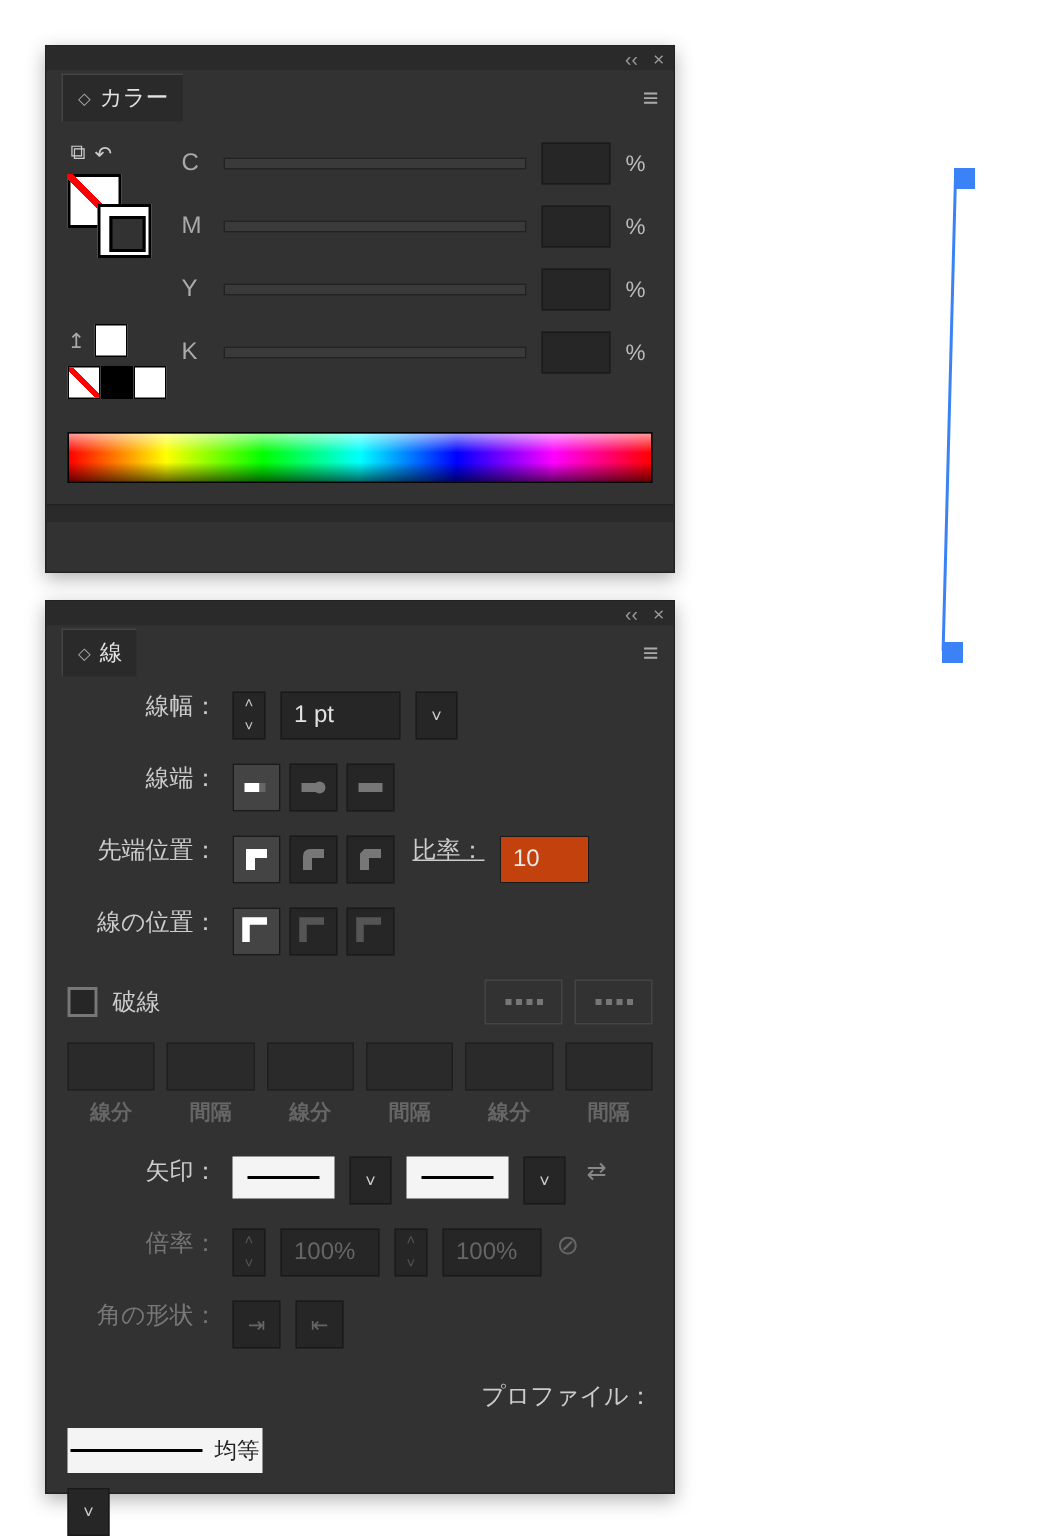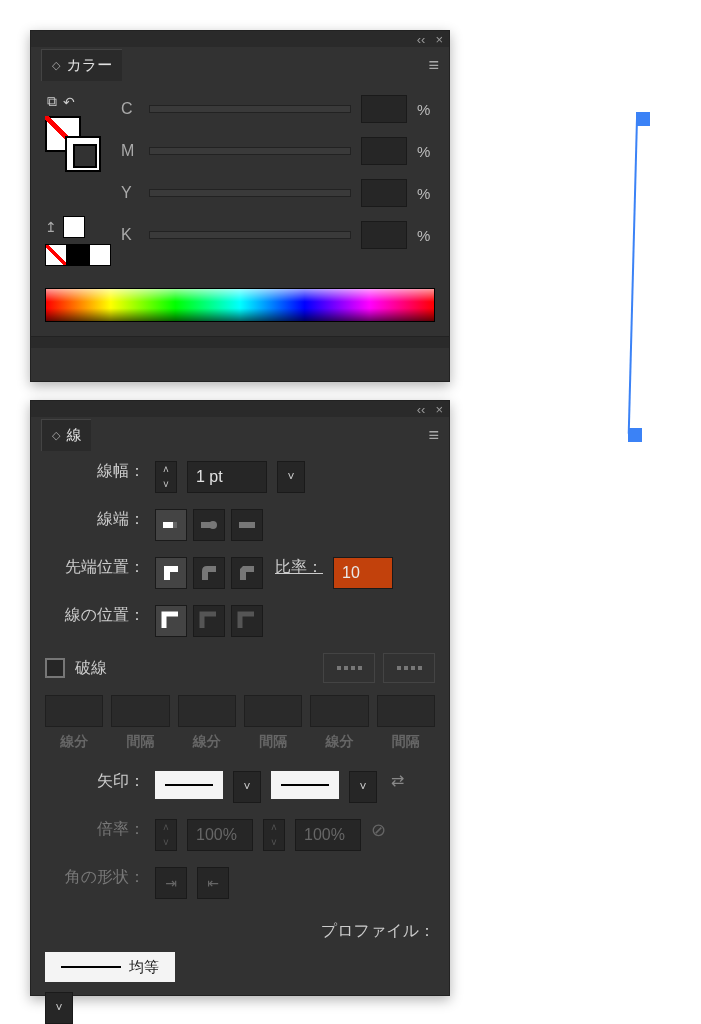--- a/index.html
+++ b/index.html
@@ -131,21 +131,21 @@
   .dash-cell{flex:1;display:flex;flex-direction:column;align-items:center;gap:6px;font-weight:bold;}
   .dash-input{width:100%;height:32px;background:#2a2a2a;border:1px solid #1f1f1f;}
   .dash-lbl{color:#666;font-size:14px;}
 
   .arrow-swatch{width:68px;height:28px;background:#f4f4f4;display:flex;align-items:center;justify-content:center;}
   .arrow-swatch .line{width:48px;height:2px;background:#000;}
   .swap-link{color:#888;font-size:16px;margin-left:4px;}
   .disabled-icon{color:#666;font-size:18px;}
 
   .profile-swatch{
-    width:130px;height:30px;background:#f4f4f4;display:flex;align-items:center;padding:0 16px;gap:8px;color:#222;font-size:15px;
+    width:130px;height:30px;background:#f4f4f4;display:flex;align-items:center;padding:0 2px;gap:8px;color:#222;font-size:15px;
   }
   .profile-swatch .pline{flex:1;height:2px;background:#000;}
   .end-icons{display:flex;gap:10px;color:#888;font-size:14px;margin-left:8px;}
 
   
   #canvas-area{position:absolute;left:500px;top:80px;width:180px;height:400px;}
   .anchor{position:absolute;width:14px;height:14px;background:#3b82f6;}
   .a1{left:136px;top:32px;}
   .a2{left:128px;top:348px;}
   .seg{position:absolute;left:136px;top:38px;width:2px;height:316px;background:#3b82f6;transform-origin:top;transform:rotate(1.5deg);}

